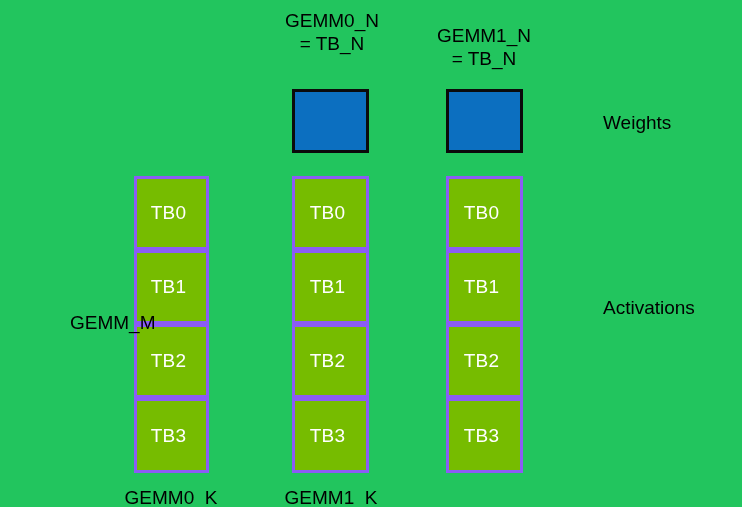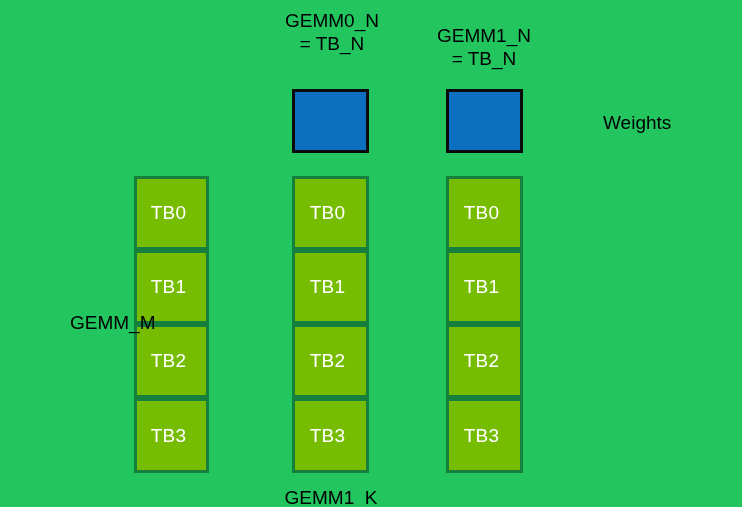--- a/index.html
+++ b/index.html
@@ -40,21 +40,21 @@
 
   
   .act-col {
     position: absolute;
     display: flex;
     flex-direction: column;
   }
   .act-cell {
     box-sizing: border-box;
     background: #76BC00;
-    border: 3px solid #15803d;
+    border: 3px solid #8b5cf6;
     position: relative;
   }
   .act-cell-label {
     position: absolute;
     left: 0;
     right: 0;
     top: 50%;
     transform: translateY(-50%);
     text-align: center;
     color: #FFFFFF;
@@ -120,19 +120,21 @@
     <div class="act-cell" style="height:74px;">
       <span class="act-cell-label">TB2</span>
     </div>
     <div class="act-cell" style="height:75px;">
       <span class="act-cell-label">TB3</span>
     </div>
   </div>
 
   <div class="lbl" style="left:603px; top:111px;">Weights</div>
 
+  <div class="lbl" style="left:603px; top:296px;">Activations</div>
 
   <div class="lbl" style="left:22px; top:311px;margin-left:48px;">GEMM_M</div>
 
+  <div class="lbl center" style="left:101px; top:486px; width:140px;">GEMM0_K</div>
 
   <div class="lbl center" style="left:261px; top:486px; width:140px;">GEMM1_K</div>
 
 </div>
 
 </body></html>

